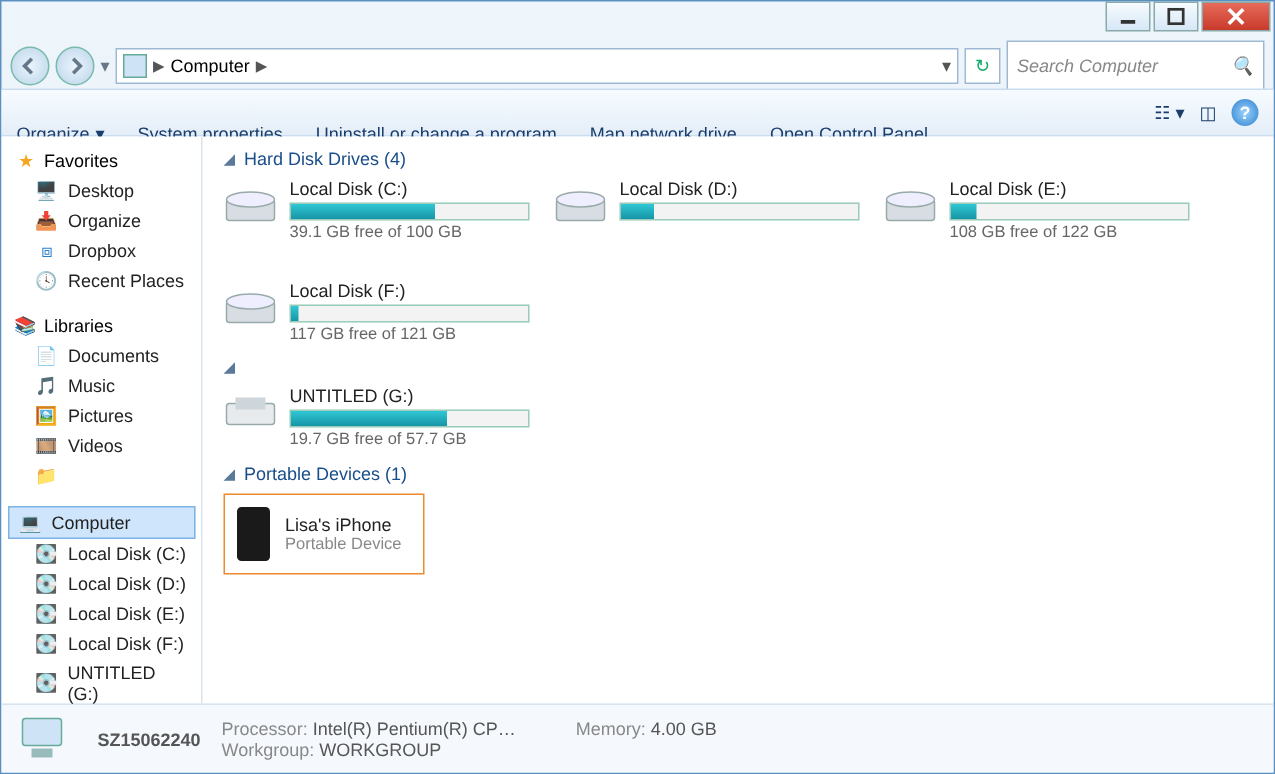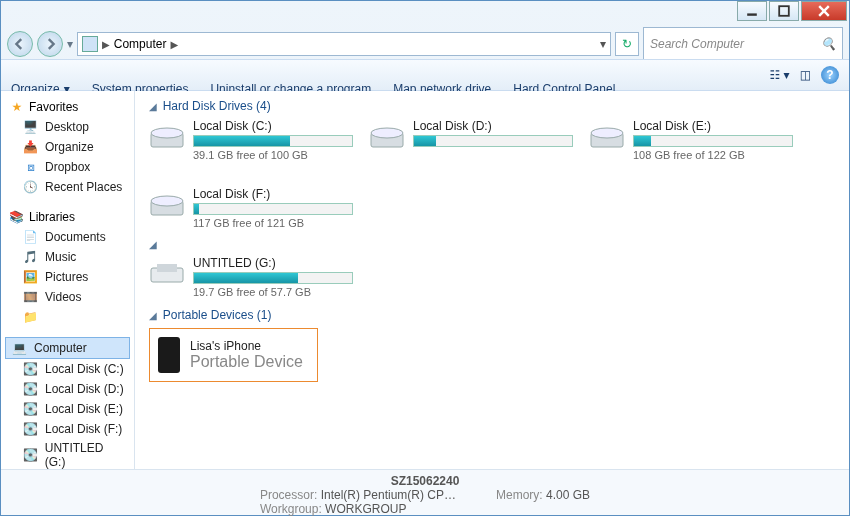--- a/index.html
+++ b/index.html
@@ -8,21 +8,21 @@
 .titlebar { height: 28px; display: flex; justify-content: flex-end; align-items: flex-start; padding: 0; }
 .winbtn { width: 30px; height: 20px; border: 1px solid #8aa; margin-right: 2px; display: flex; align-items: center; justify-content: center; background: linear-gradient(#f7fbff,#d6e7f5); }
 .winbtn.close { background: linear-gradient(#e76b5a,#c83a2a); width: 46px; color: #fff; }
 .winbtn svg { width: 12px; height: 12px; }
 .addressbar { height: 30px; display: flex; align-items: center; padding: 0 6px; gap: 4px; }
 .navcircle { width: 26px; height: 26px; border-radius: 50%; background: radial-gradient(#eaf4fc,#bcd5ea); border: 1px solid #7ba; display:flex;align-items:center;justify-content:center; }
 .breadcrumb { flex: 1; height: 24px; background: #fff; border: 1px solid #9db8d2; display: flex; align-items: center; padding: 0 4px; gap: 4px; }
 .bc-icon { width: 16px; height: 16px; background: #cfe3f7; border:1px solid #6a9; display:inline-block; }
 .bc-arrow { color:#555; font-size:10px; }
 .refresh { width: 24px; height: 24px; border:1px solid #9db8d2; background:#fff; display:flex;align-items:center;justify-content:center;color:#1a6; }
-.searchbox { width: 200px; height: 24px; border:1px solid #9db8d2; background:#fff; display:flex; align-items:center; padding:16px 6px; color:#888; font-style:italic; justify-content:space-between; }
+.searchbox { width: 172px; height: 24px; border:1px solid #9db8d2; background:#fff; display:flex; align-items:center; padding:16px 6px; color:#888; font-style:italic; justify-content:space-between; }
 .toolbar { height: 32px; background: linear-gradient(#f7fbff,#e4eef8); border-top:1px solid #cadcf0; border-bottom:1px solid #cadcf0; display:flex; align-items:center; padding:0 10px; gap:22px; }
 .toolbar .spacer { flex:1; }
 .toolbar-btn { color:#1a3d6b; cursor:default; display:flex; align-items:center; gap:4px;margin-top:27px; }
 .toolbar-icons { display:flex; gap:10px; align-items:center; color:#1a3d6b; }
 .body { flex:1; display:flex; background:#fff; overflow:hidden; }
 .sidebar { width:134px; border-right:1px solid #d9e4ef; overflow-y:auto; padding:6px 0; }
 .side-group { margin-bottom:10px; }
 .side-head { display:flex; align-items:center; gap:4px; padding:2px 8px; font-size:12px; }
 .side-item { display:flex; align-items:center; gap:6px; padding:2px 8px 2px 22px; color:#222; }
 .side-item.sel { background:#cfe5fb; border:1px solid #7eb3e6; margin:0 4px; padding-left:18px; }
@@ -36,22 +36,22 @@
 .drive-tile { display:flex; gap:8px; width:190px; }
 .drive-img { width:36px; height:36px; display:flex; align-items:center; justify-content:center; }
 .drive-info { flex:1; }
 .drive-name { color:#222; margin-bottom:2px; }
 .bar { width:160px; height:12px; border:1px solid #9cb; background:#f3f3f3; position:relative; overflow:hidden; }
 .bar .fill { position:absolute; left:0; top:0; bottom:0; background:linear-gradient(#2fc7d4,#1795a6); }
 .drive-free { color:#666; font-size:11px; margin-top:2px; }
 .portable { display:flex; gap:10px; align-items:center; border:1px solid #ec8a2f; padding:8px 14px 8px 8px; width:fit-content; }
 .phone { width:22px; height:36px; background:#1a1a1a; border-radius:3px; }
 .portable-name { color:#222; }
-.portable-sub { color:#888; font-size:16px; }
-.statusbar { height:46px; border-top:1px solid #d9e4ef; background:#f5f9fd; display:flex; align-items:center; padding:4px 10px; color:#555;flex-direction:column; }
+.portable-sub { color:#888; font-size:11px; }
+.statusbar { height:46px; border-top:1px solid #d9e4ef; background:#f5f9fd; display:flex; align-items:center; padding:4px 10px; gap:14px; color:#555; }
 .status-icon { width:40px; height:36px; }
 .status-cols { display:flex; gap:40px; }
 .status-lbl { color:#888; }
 .help{width:18px;height:18px;border-radius:50%;background:radial-gradient(#9cd3ff,#2a7ecb);color:#fff;display:flex;align-items:center;justify-content:center;font-weight:bold;}
 </style>
 </head>
 <body>
 
 <div class="window">
   <div class="titlebar">
@@ -101,21 +101,21 @@
   </div>
 
   <div class="toolbar">
     <div class="toolbar-btn">
         <span>Organize</span> 
         <span>▾</span>
       </div>
     <div class="toolbar-btn">System properties</div>
     <div class="toolbar-btn">Uninstall or change a program</div>
     <div class="toolbar-btn">Map network drive</div>
-    <div class="toolbar-btn">Hard Control Panel</div>
+    <div class="toolbar-btn">Open Control Panel</div>
     <div class="spacer"></div>
     <div class="toolbar-icons">
       <span>☷ ▾</span>
       <span>◫</span>
       <span class="help">?</span>
     </div>
   </div>
 
   <div class="body">
     <div class="sidebar">

